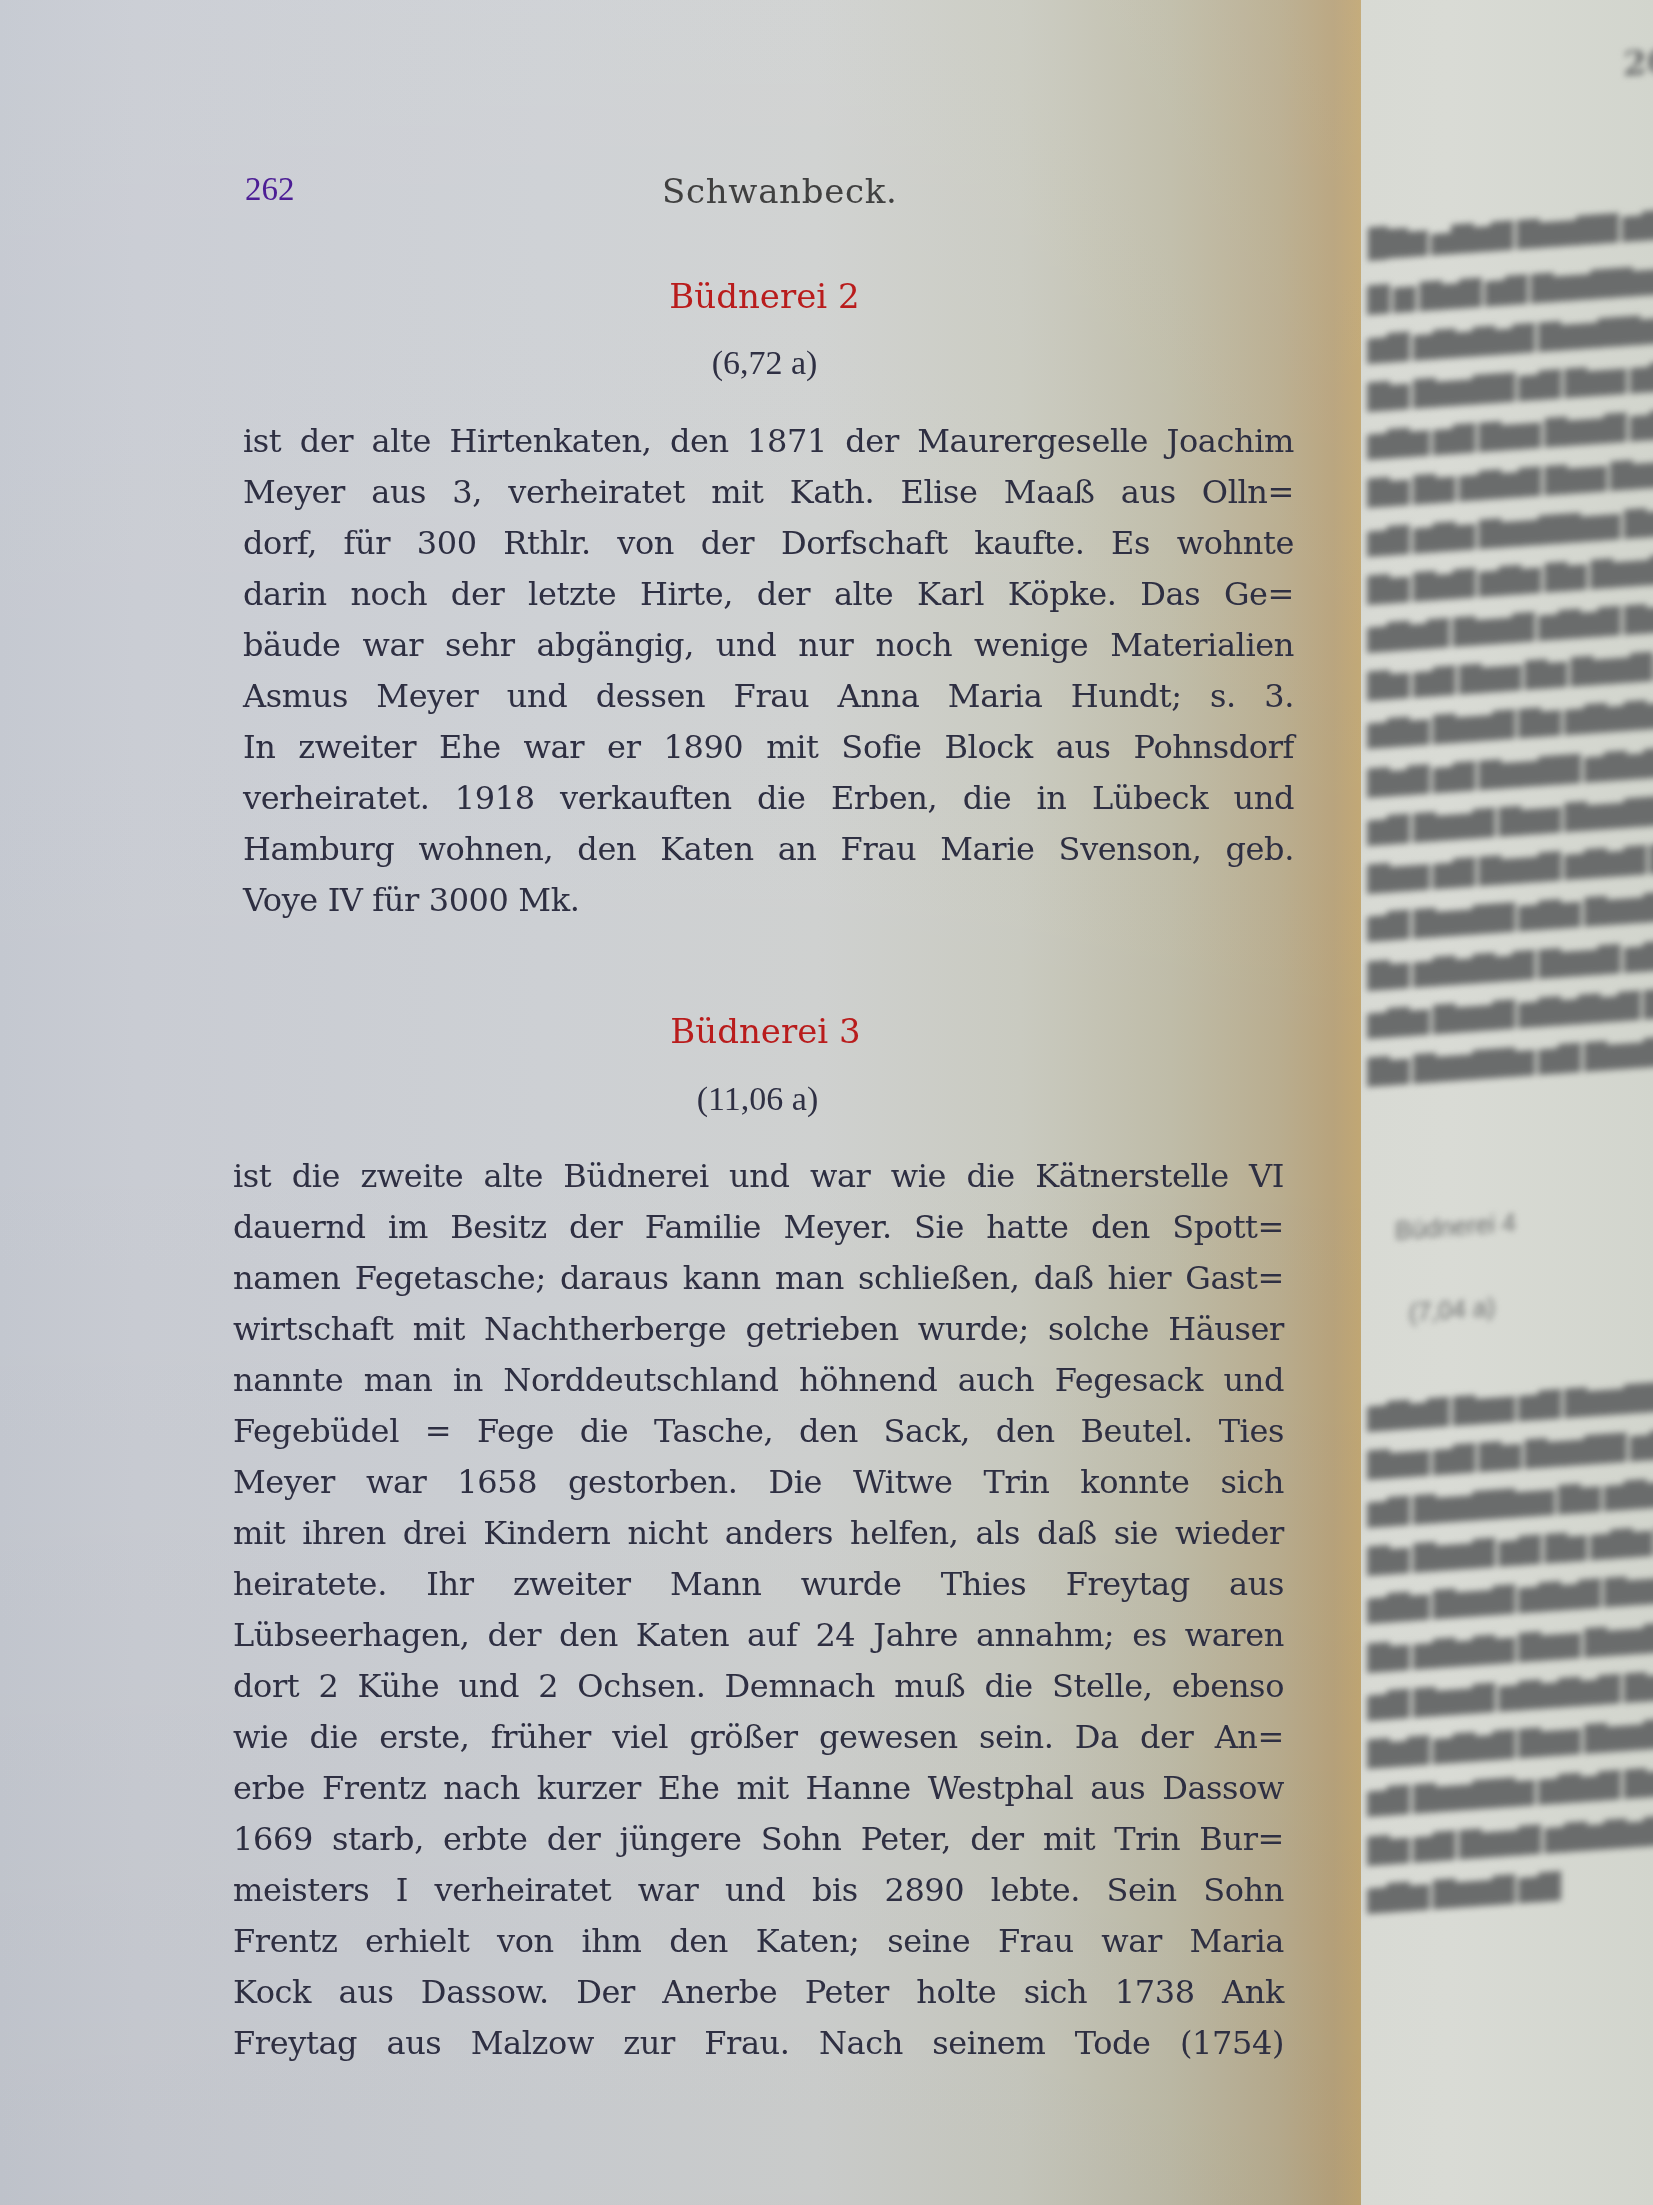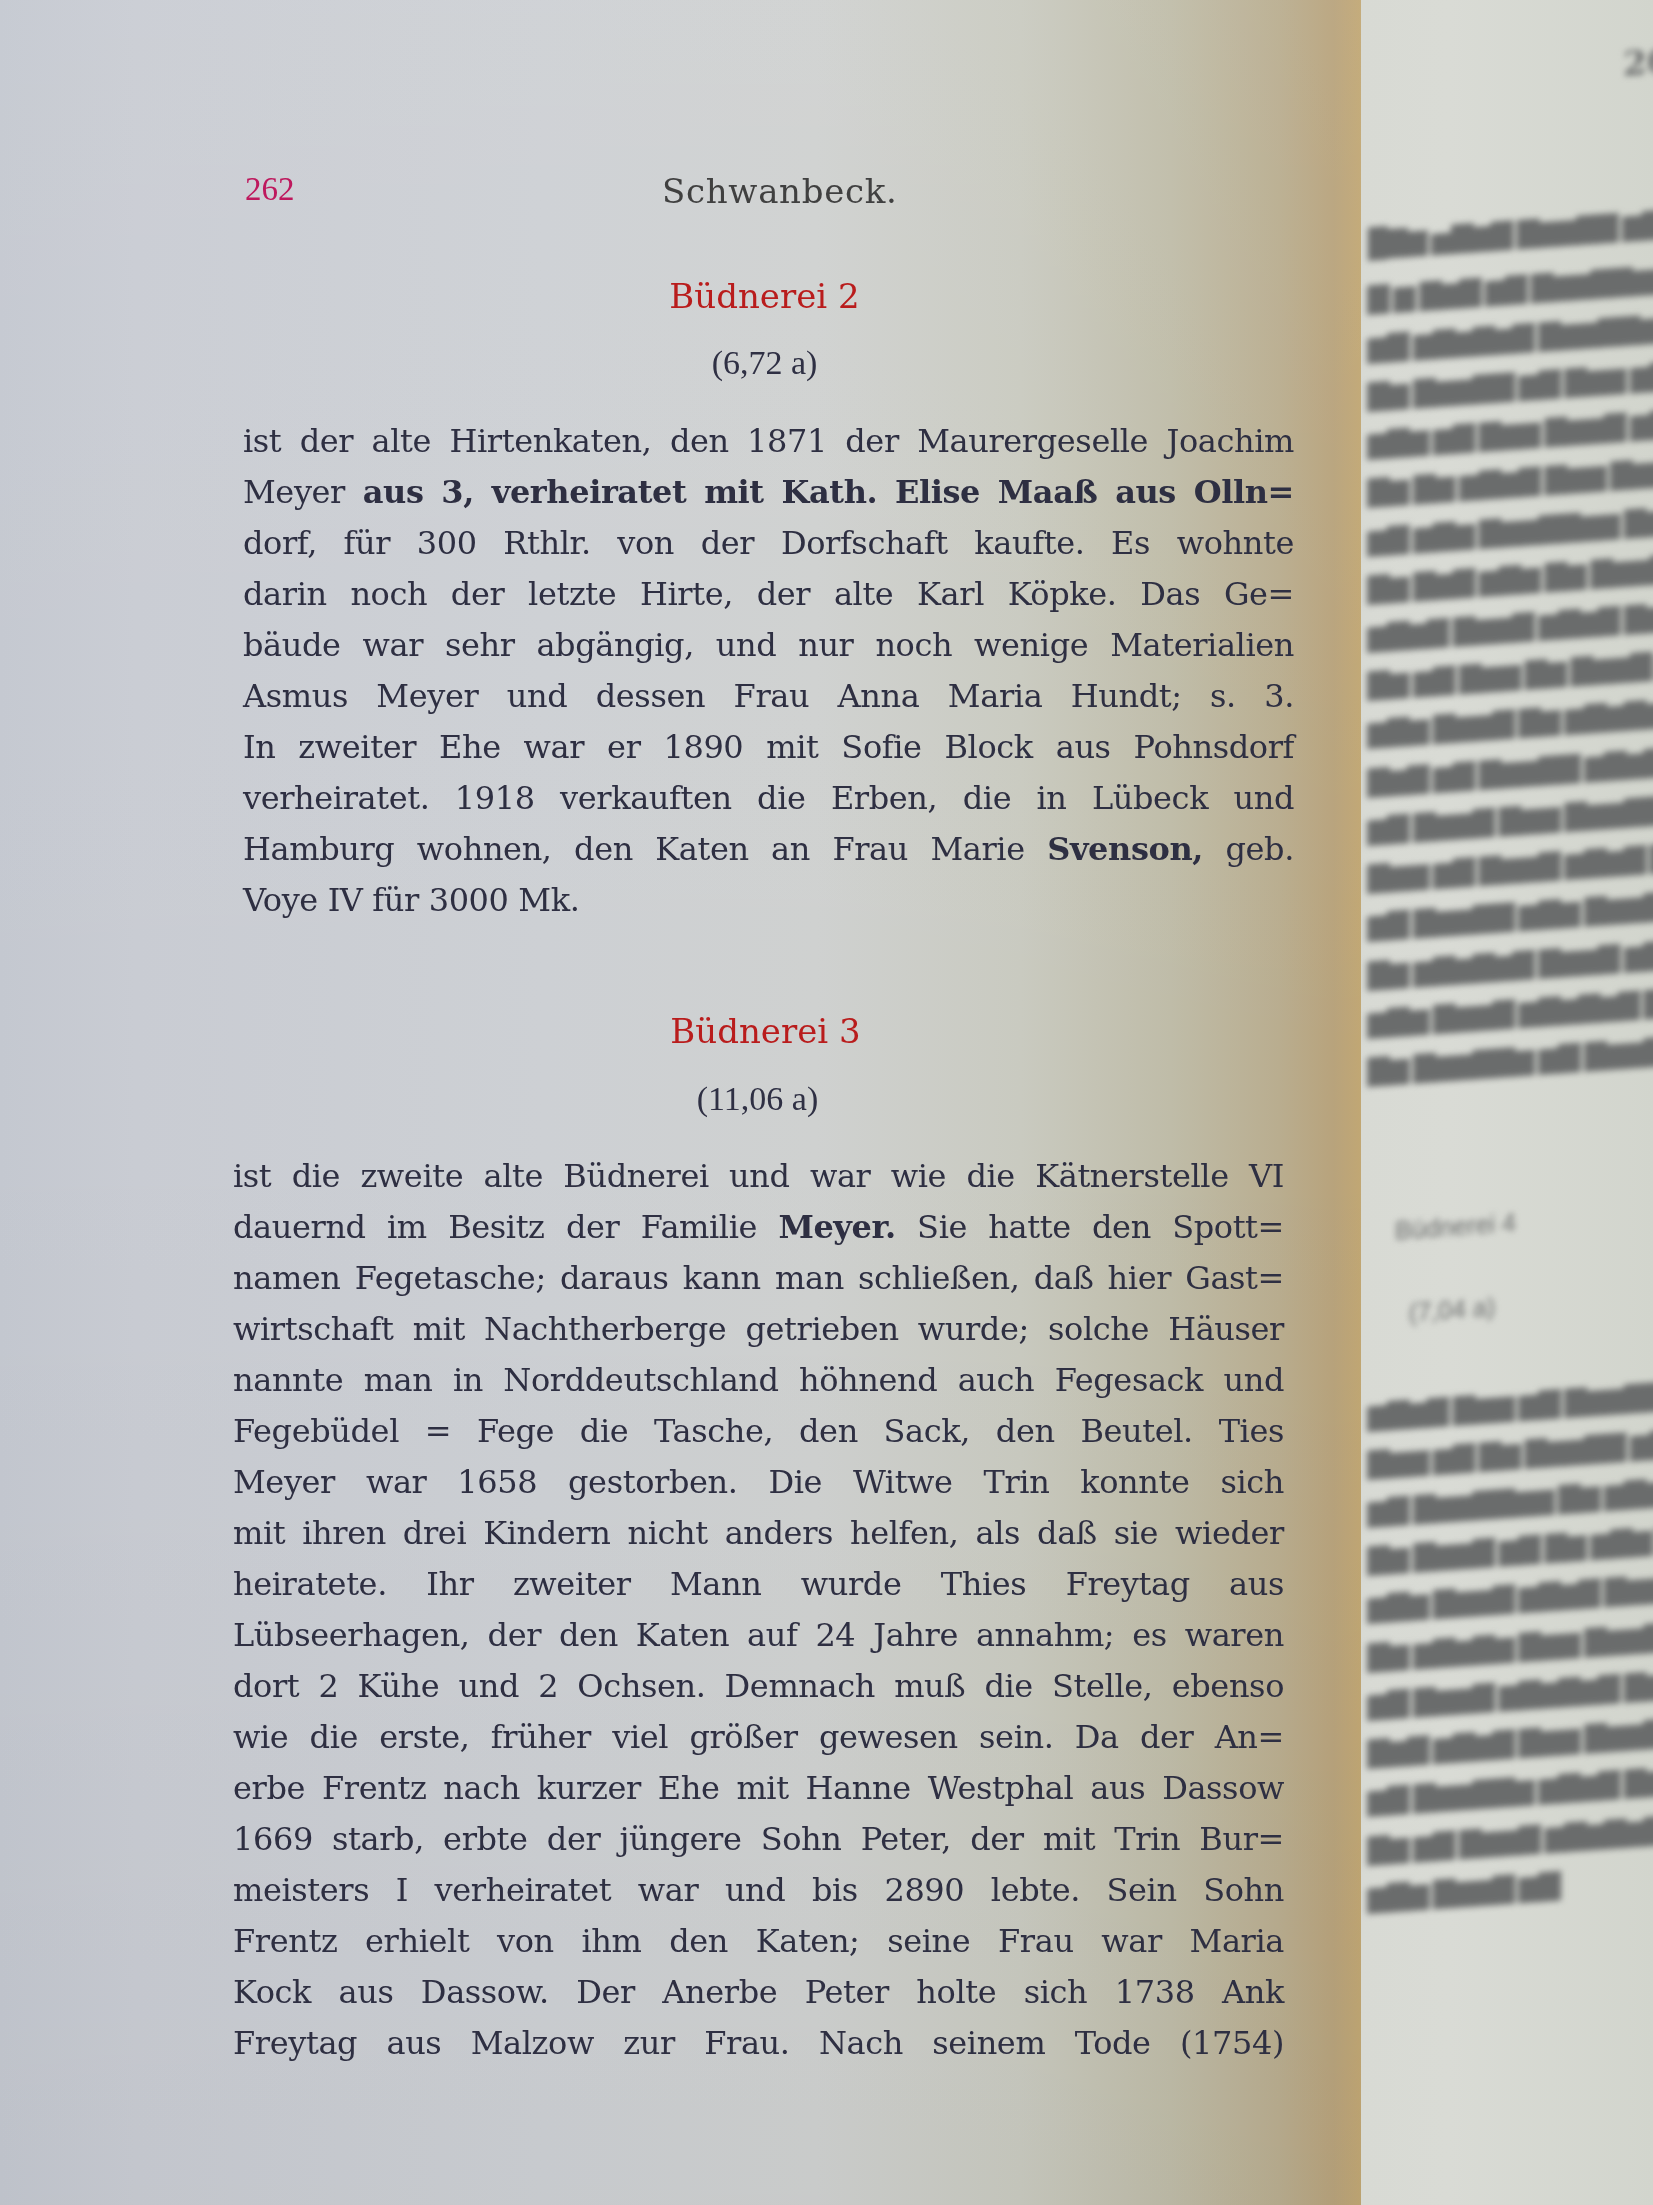--- a/index.html
+++ b/index.html
@@ -91,21 +91,21 @@
       left: 245px;
       top: 171px;
       width: 1033px;
       height: 48px;
     }
     .page-number {
       position: absolute;
       left: 0; top: 0;
       font-size: 33px;
       font-family: "Liberation Serif", serif;
-      color: #be185d;
+      color: #4c1d95;
     }
     .running-title {
       position: absolute;
       left: 417px; top: 0;
       font-size: 34px;
       font-family: "DejaVu Serif", serif;
       letter-spacing: 0.7px;
       color: #404040;
     }
     .section-title {
@@ -137,21 +137,21 @@
       line-height: 51px;
       white-space: nowrap;
       text-align: justify;
       text-align-last: justify;
       letter-spacing: -0.4px;
     }
     .para .line.last {
       text-align-last: left;
     }
     .para .line b {
-      font-weight: bold;
+      font-weight: normal;
     }
   </style>
 </head>
 <body>
 
 <div class="page-left"></div>
 
 <div class="page-right">
   <div class="blur-wrap">
     <div class="pr-pagenum">263</div>

